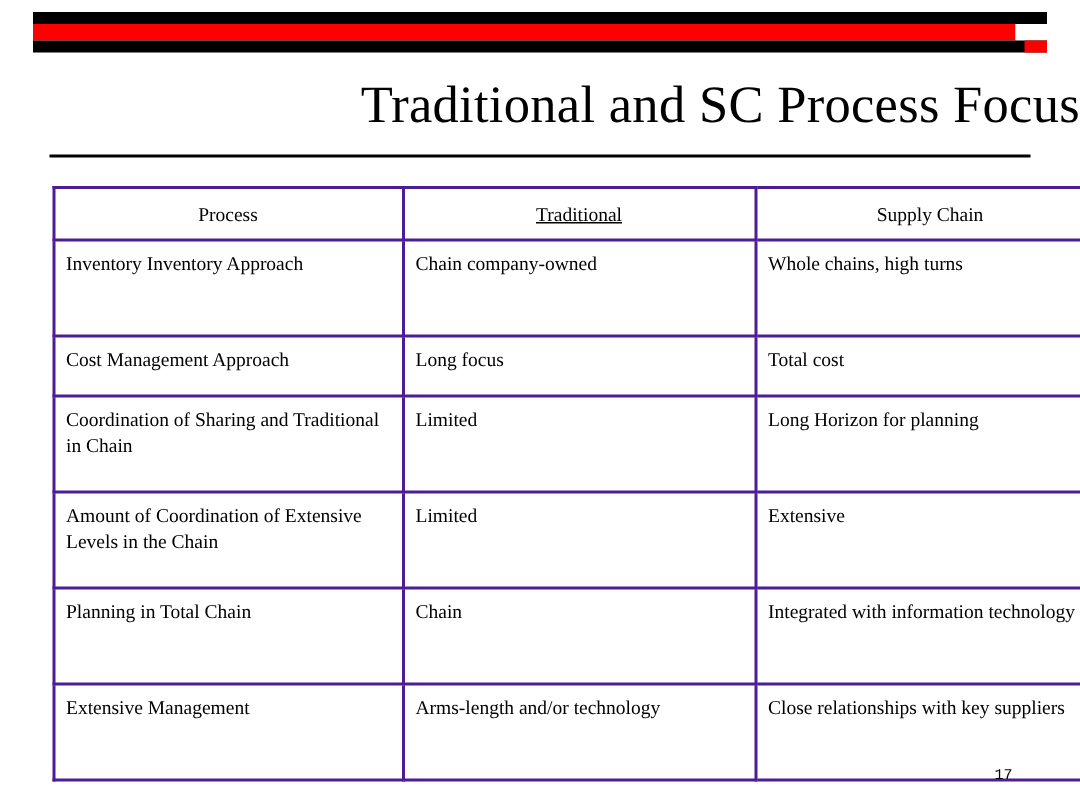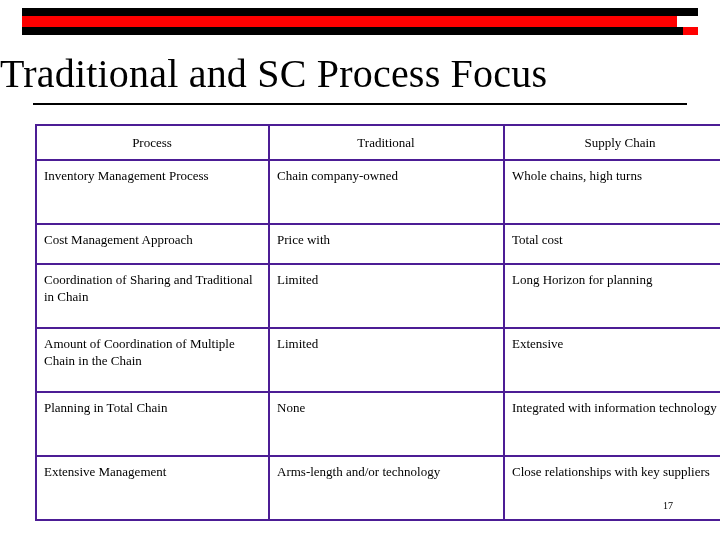--- a/index.html
+++ b/index.html
@@ -63,22 +63,22 @@
     height: 11px;
     background: #ffffff;
   }
 
   
   .slide-title {
     position: absolute;
     top: 50px;
     left: 0;
     width: 720px;
-    text-align: left;
-    font-size: 40px;
+    text-align: right;
+    font-size: 35px;
     font-family: "Liberation Serif", serif;
     color: #000000;
     letter-spacing: 0.2px;
   }
   .title-rule {
     position: absolute;
     top: 103px;
     left: 33px;
     width: 654px;
     height: 2px;
@@ -107,33 +107,33 @@
     color: #000000;
     font-weight: normal;
   }
   table.matrix thead th {
     text-align: center;
     padding-top: 9px;
     padding-bottom: 8px;
     vertical-align: middle;
   }
   .col-process { width: 216px; }
-  .col-trad    { width: 218px; }
+  .col-trad    { width: 218px; text-decoration: underline; }
   .col-sc      { width: 216px; }
 
   tr.r-tall td { height: 48px; }
   tr.r-short td { height: 24px; }
 
   
   .page-num {
     position: absolute;
     left: 663px;
-    top: 500px;
+    top: 512px;
     font-size: 10px;
-    font-family: Liberation Serif, serif;
+    font-family: Liberation Mono, monospace;
     color: #000000;
   }
 </style>
 </head>
 <body>
 
 <div class="top-bar-wrap">
   <div class="bar-black-top"></div>
   <div class="bar-red"></div>
   <div class="bar-white-notch"></div>
@@ -148,42 +148,42 @@
   <table class="matrix">
     <thead>
       <tr>
         <th class="col-process">Process</th>
         <th class="col-trad">Traditional</th>
         <th class="col-sc">Supply Chain</th>
       </tr>
     </thead>
     <tbody>
       <tr class="r-tall">
-        <td>Inventory Management Process</td>
+        <td>Inventory Inventory Approach</td>
         <td>Chain company-owned</td>
         <td>Whole chains, high turns</td>
       </tr>
       <tr class="r-short">
         <td>Cost Management Approach</td>
-        <td>Price with</td>
+        <td>Long focus</td>
         <td>Total cost</td>
       </tr>
       <tr class="r-tall">
         <td>Coordination of Sharing and Traditional in Chain</td>
         <td>Limited</td>
         <td>Long Horizon for planning</td>
       </tr>
       <tr class="r-tall">
-        <td>Amount of Coordination of Multiple Chain in the Chain</td>
+        <td>Amount of Coordination of Extensive Levels in the Chain</td>
         <td>Limited</td>
         <td>Extensive</td>
       </tr>
       <tr class="r-tall">
         <td>Planning in Total Chain</td>
-        <td>None</td>
+        <td>Chain</td>
         <td>Integrated with information technology</td>
       </tr>
       <tr class="r-tall">
         <td>Extensive Management</td>
         <td>Arms-length and/or technology</td>
         <td>Close relationships with key suppliers</td>
       </tr>
     </tbody>
   </table>
 </div>

